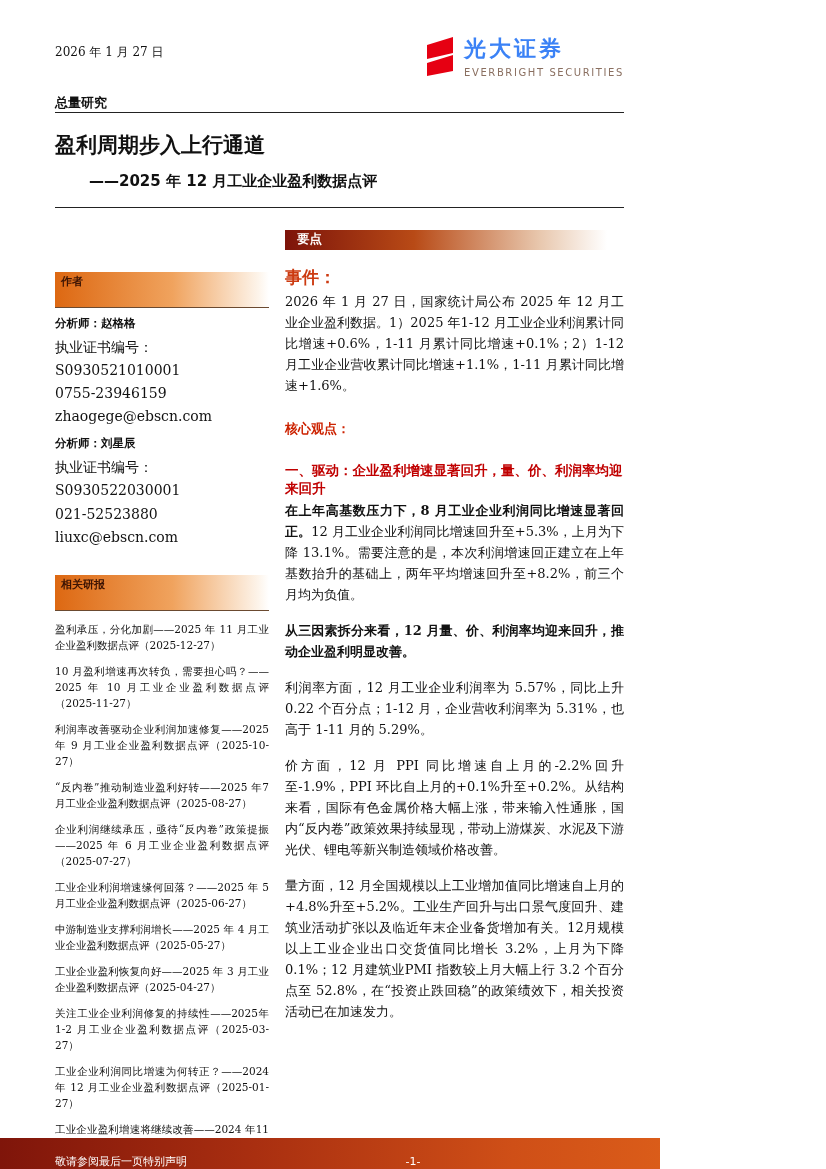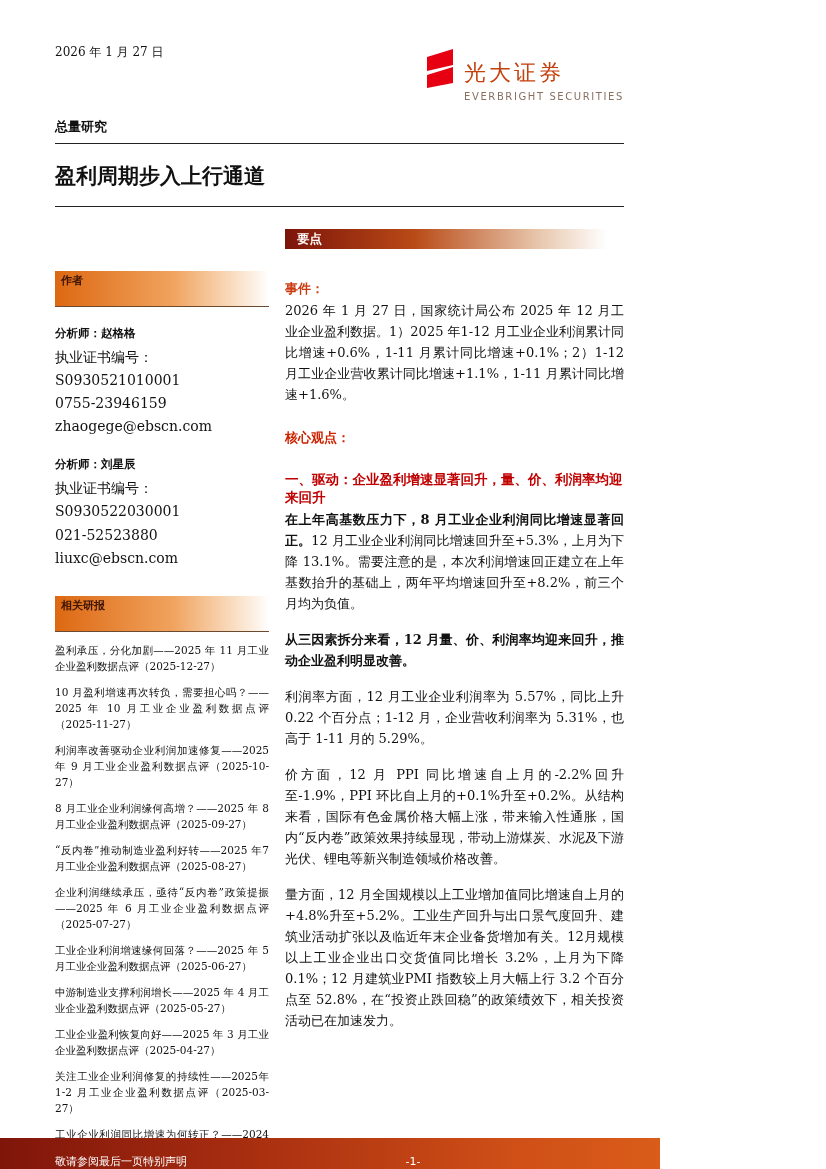--- a/index.html
+++ b/index.html
@@ -8,53 +8,53 @@
     width:660px; height:1169px; position:relative; background:#fff;
     font-family:"DejaVu Serif", serif; color:#111; overflow:hidden;
   }
   .content { padding:34px 36px 0 55px; }
 
   
   .header-row { display:flex; justify-content:space-between; align-items:flex-start; }
   .date { font-size:12px; padding-top:10px; }
   .logo { display:flex; align-items:center; gap:9px; }
   .logo-mark { display:block; }
-  .logo-cn { font-family:"DejaVu Sans", sans-serif; font-weight:normal; font-size:22px; color:#c2410c; letter-spacing:3px;margin-top:24px; }
+  .logo-cn { font-family:"DejaVu Sans", sans-serif; font-weight:bold; font-size:22px; color:#3b82f6; letter-spacing:3px; }
   .logo-en { font-family:"DejaVu Sans", sans-serif; font-size:10px; color:#8a6f60; letter-spacing:1.6px; margin-top:3px; }
 
-  .category { font-family:"DejaVu Sans", sans-serif; font-weight:bold; font-size:13px; margin-top:16px; padding-bottom:7px; border-bottom:1px solid #222; }
+  .category { font-family:"DejaVu Sans", sans-serif; font-weight:bold; font-size:13px; margin-top:16px; border-bottom:1px solid #222; }
 
   .title { font-family:"DejaVu Sans", sans-serif; font-weight:bold; font-size:21px; margin-top:18px; color:#111; }
   .subtitle { font-family:"DejaVu Sans", sans-serif; font-weight:bold; font-size:15px; margin-top:13px; padding-left:34px; }
   .title-rule { border:none; border-top:1px solid #222; margin-top:16px; }
 
   
   .columns { display:flex; gap:16px; margin-top:22px; }
   .sidebar { width:214px; flex-shrink:0; padding-top:42px; }
   .main { flex:1; }
 
   
   .side-label {
     font-family:"DejaVu Sans", sans-serif; font-weight:bold; font-size:11px; color:#3d1403;
     background:linear-gradient(90deg, #dd6812, #f0a35e 55%, #fdf4ea 95%, #fff);
     padding:2px 0 18px 6px; border-bottom:1px solid #6b4a30;
   }
   .authors-block { margin-bottom:26px; }
-  .analyst-row { font-family:"DejaVu Sans", sans-serif; font-weight:bold; font-size:11.5px; margin-top:19px; }
+  .analyst-row { font-family:"DejaVu Sans", sans-serif; font-weight:bold; font-size:11.5px; margin-top:8px; }
   .analyst-detail { font-size:14px; line-height:1.65; margin-top:5px; color:#111; }
   .related-list { margin-top:4px; }
   .related-item { font-size:10.5px; line-height:16px; margin-top:10px; text-align:justify; }
 
   
   .highlight-bar {
     height:20px; line-height:20px; padding-left:12px;
     background:linear-gradient(90deg, #7d140a, #b84a16 38%, #e8c7ad 75%, #fff 95%);
-    color:#fff; font-family:Liberation Serif, serif; font-weight:bold; font-size:12.5px;
+    color:#fff; font-family:Liberation Mono, monospace; font-weight:bold; font-size:12.5px;
   }
-  .event-label { color:#cc3a10; font-family:"DejaVu Sans", sans-serif; font-weight:bold; font-size:13px; margin-top:31px; }
+  .event-label { color:#cc3a10; font-family:"DejaVu Sans", sans-serif; font-weight:bold; font-size:17px; margin-top:16px; }
   .core-label  { color:#cc2200; font-family:"DejaVu Sans", sans-serif; font-weight:bold; font-size:13px; margin-top:24px; }
   .section-title { color:#c00000; font-family:"DejaVu Sans", sans-serif; font-weight:bold; font-size:13.5px; margin-top:24px; }
   .body-p { font-size:13px; line-height:21px; text-align:justify; margin-top:2px; }
   .body-p.spaced { margin-top:15px; }
   .bold-lead { font-weight:bold; }
 
   
   .footer {
     position:absolute; left:0; bottom:0; width:826px; height:31px;
     background:linear-gradient(90deg, #7f150a, #a82e10 30%, #cf4f17 62%, #e76b1c);
@@ -79,20 +79,21 @@
         <div>
           <div class="logo-cn">光大证券</div>
           <div class="logo-en">EVERBRIGHT SECURITIES</div>
         </div>
       </div>
     </div>
 
     <div class="category">总量研究</div>
 
     <h1 class="title">盈利周期步入上行通道</h1>
+    <div class="subtitle">——2025 年 12 月工业企业盈利数据点评</div>
     <hr class="title-rule">
 
     <div class="columns">
 
       <aside class="sidebar">
         <div class="authors-block">
           <div class="side-label">作者</div>
 
           <div>
             <div class="analyst-row">
@@ -116,21 +117,20 @@
             </div>
           </div>
         </div>
 
         <div>
           <div class="side-label">相关研报</div>
           <div class="related-list">
             <div class="related-item">盈利承压，分化加剧——2025 年 11 月工业企业盈利数据点评（2025-12-27）</div>
             <div class="related-item">10 月盈利增速再次转负，需要担心吗？——2025 年 10 月工业企业盈利数据点评（2025-11-27）</div>
             <div class="related-item">利润率改善驱动企业利润加速修复——2025年 9 月工业企业盈利数据点评（2025-10-27）</div>
-            <div class="related-item">8 月工业企业利润缘何高增？——2025 年 8月工业企业盈利数据点评（2025-09-27）</div>
             <div class="related-item">“反内卷”推动制造业盈利好转——2025 年7 月工业企业盈利数据点评（2025-08-27）</div>
             <div class="related-item">企业利润继续承压，亟待“反内卷”政策提振——2025 年 6 月工业企业盈利数据点评（2025-07-27）</div>
             <div class="related-item">工业企业利润增速缘何回落？——2025 年 5月工业企业盈利数据点评（2025-06-27）</div>
             <div class="related-item">中游制造业支撑利润增长——2025 年 4 月工业企业盈利数据点评（2025-05-27）</div>
             <div class="related-item">工业企业盈利恢复向好——2025 年 3 月工业企业盈利数据点评（2025-04-27）</div>
             <div class="related-item">关注工业企业利润修复的持续性——2025年 1-2 月工业企业盈利数据点评（2025-03-27）</div>
             <div class="related-item">工业企业利润同比增速为何转正？——2024年 12 月工业企业盈利数据点评（2025-01-27）</div>
             <div class="related-item">工业企业盈利增速将继续改善——2024 年11 月工业企业盈利数据点评（2024-12-27）</div>
           </div>
         </div>

